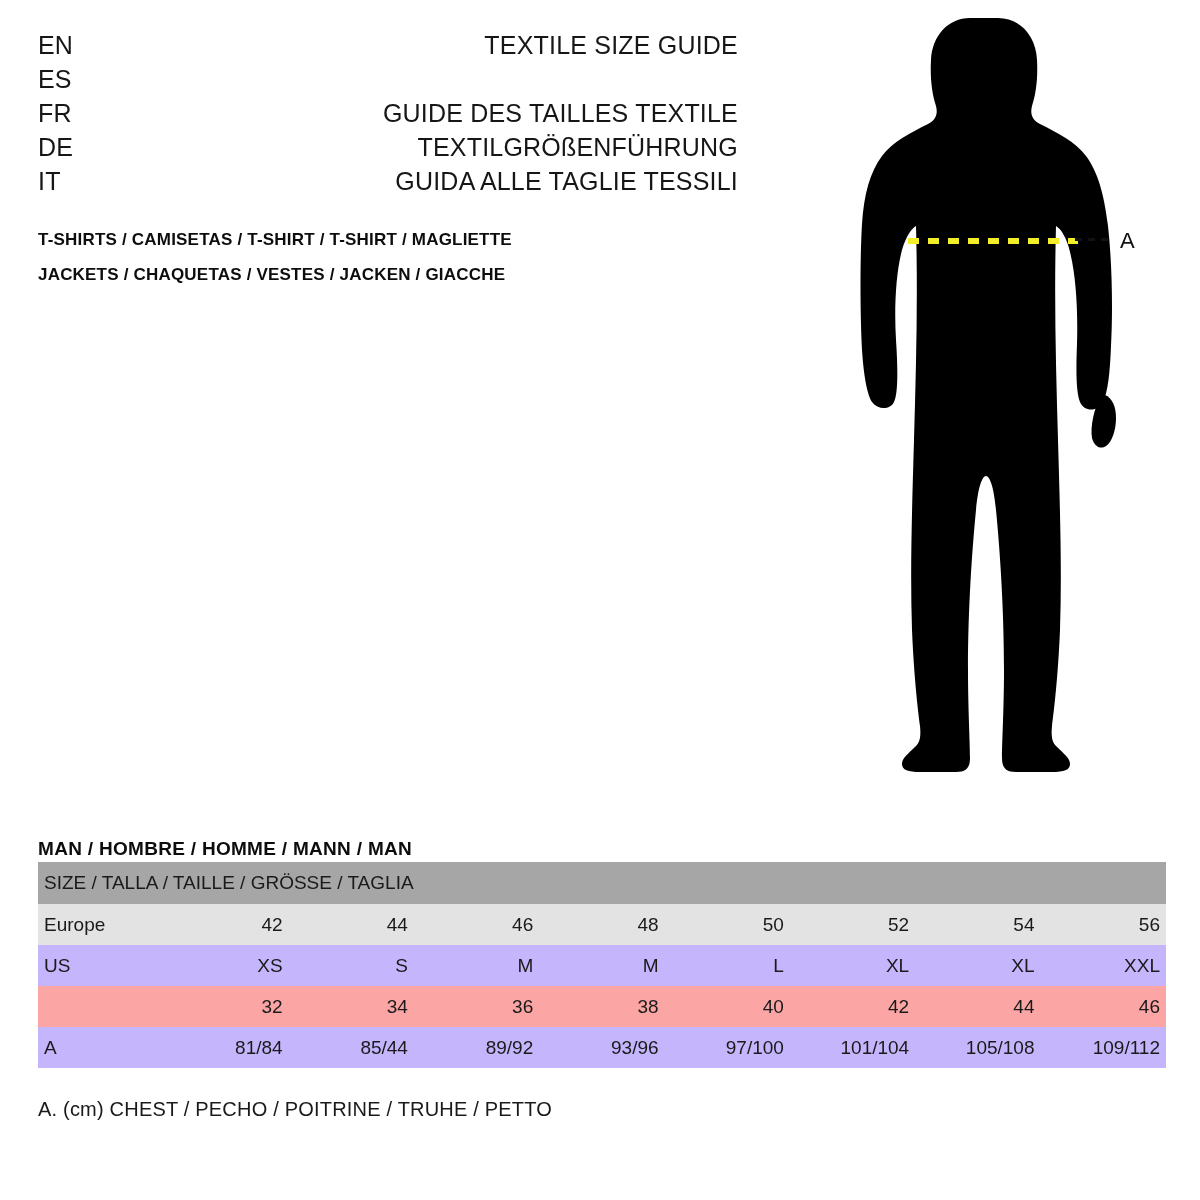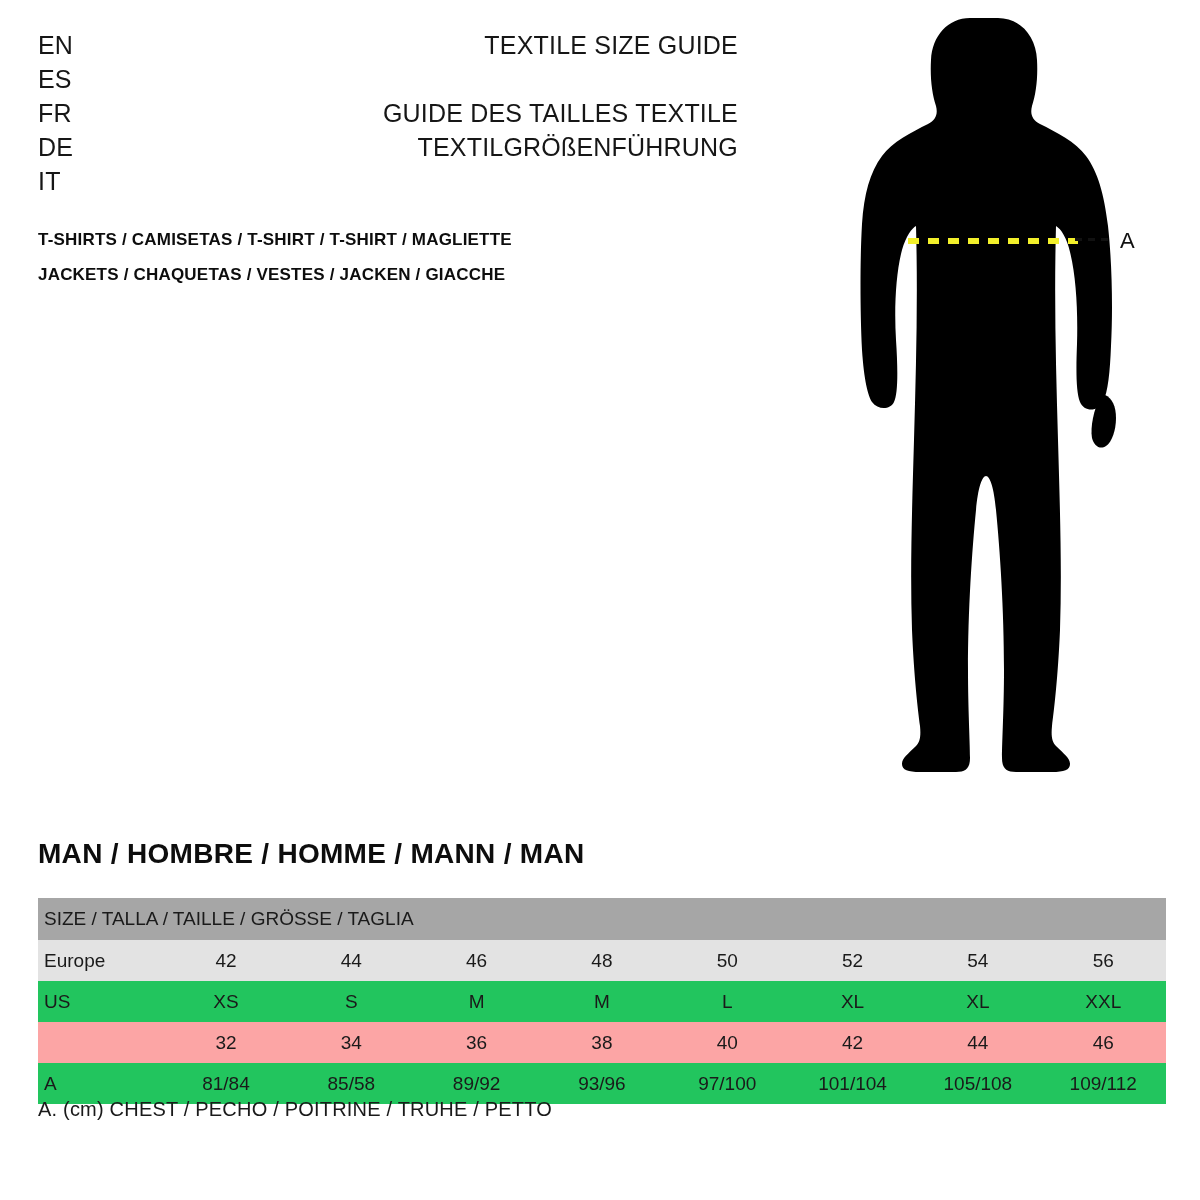--- a/index.html
+++ b/index.html
@@ -82,56 +82,56 @@
   }
 
   
   .table-section {
     position: absolute;
     left: 38px;
     top: 838px;
     width: 1128px;
   }
   .man-title {
-    font-size: 28px;
+    font-size: 19px;
     font-weight: bold;
     letter-spacing: 0.3px;
-    margin-bottom: 28px;
+    margin-bottom: 2px;
     color: #0d0d0d;
   }
   table.size-table {
     border-collapse: collapse;
     width: 1128px;
     table-layout: fixed;
     font-size: 19px;
     color: #1a1a1a;
   }
   table.size-table td {
     height: 33px;
     padding: 4px 6px;
     vertical-align: middle;
   }
   td.rowlabel {
     text-align: left;
     padding-left: 8px;
     width: 160px;
   }
   td.val {
-    text-align: center;
+    text-align: right;
   }
   tr.head-row td {
     background: #a6a6a6;
     font-size: 19px;
     height: 34px;
   }
   tr.shade td {
     background: #e3e3e3;
   }
   tr.plain td {
-    background: #22c55e;
+    background: #c4b5fd;
     margin-left: 12px;
   }
   tr.shade2 td {
     background: #fca5a5;
   }
 
   .footnote {
     position: absolute;
     left: 38px;
     top: 1098px;
@@ -154,20 +154,21 @@
   <div class="lang-row">
     <span class="lang-code">FR</span>
     <span class="lang-text">GUIDE DES TAILLES TEXTILE</span>
   </div>
   <div class="lang-row">
     <span class="lang-code">DE</span>
     <span class="lang-text">TEXTILGRÖßENFÜHRUNG</span>
   </div>
   <div class="lang-row">
     <span class="lang-code">IT</span>
+    <span class="lang-text">GUIDA ALLE TAGLIE TESSILI</span>
   </div>
 </div>
 
 <div class="garment-lines">
   <div class="garment-line">T-SHIRTS / CAMISETAS / T-SHIRT / T-SHIRT / MAGLIETTE</div>
   <div class="garment-line">JACKETS / CHAQUETAS / VESTES / JACKEN / GIACCHE</div>
 </div>
 
 <div class="figure-area">
   <svg class="figure-svg" width="360" height="790" viewBox="0 0 360 790">
@@ -266,21 +267,21 @@
         <td class="val">36</td>
         <td class="val">38</td>
         <td class="val">40</td>
         <td class="val">42</td>
         <td class="val">44</td>
         <td class="val">46</td>
       </tr>
       <tr class="plain">
         <td class="rowlabel">A</td>
         <td class="val">81/84</td>
-        <td class="val">85/58</td>
+        <td class="val">85/44</td>
         <td class="val">89/92</td>
         <td class="val">93/96</td>
         <td class="val">97/100</td>
         <td class="val">101/104</td>
         <td class="val">105/108</td>
         <td class="val">109/112</td>
       </tr>
     </tbody>
   </table>
 </div>

